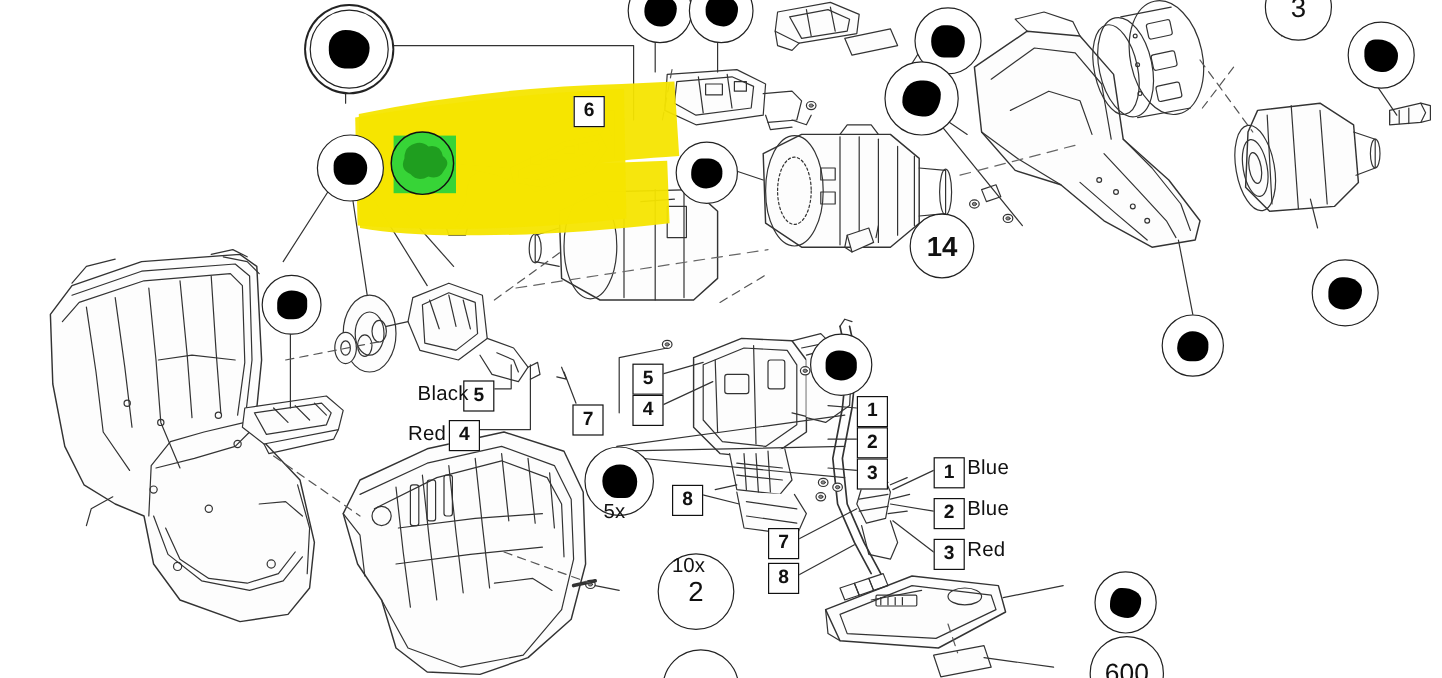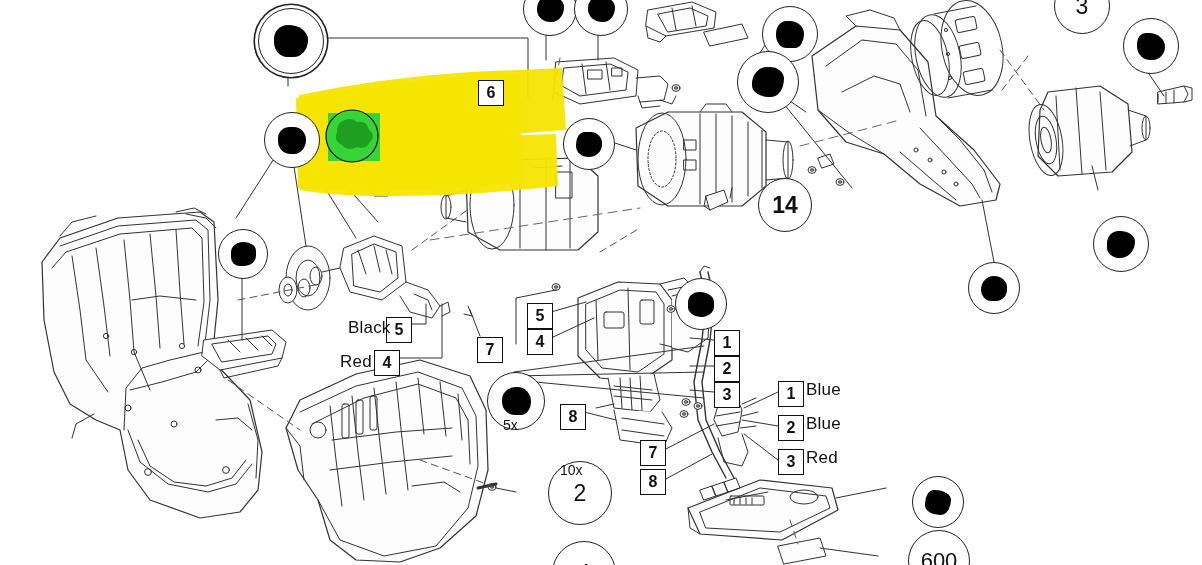--- a/index.html
+++ b/index.html
@@ -6,21 +6,21 @@
   body{font-family:"Liberation Sans",sans-serif;}
   #stage{position:relative;width:1202px;height:565px;background:#ffffff;overflow:hidden;}
   #art{position:absolute;left:0;top:0;width:1202px;height:565px;}
   .boxnum{position:absolute;border:1.6px solid #111;background:#fff;
           display:flex;align-items:center;justify-content:center;
           font-size:16px;font-weight:700;color:#111;width:24px;height:24px;}
   .wordlbl{position:absolute;font-size:17px;color:#111;letter-spacing:.2px;}
   .circnum{position:absolute;border-radius:50%;border:1.6px solid #222;background:#fff;
            display:flex;align-items:center;justify-content:center;
            font-size:23px;color:#111;}
-  .qty{position:absolute;font-size:14px;color:#111;}
+  .qty{position:absolute;font-size:17px;color:#111;}
 </style>
 </head>
 <body>
 
 <div id="stage">
 
   <svg id="art" viewBox="0 0 1202 565">
     <defs>
       <g id="screwSm">
         <ellipse cx="0" cy="0" rx="4" ry="3.4" fill="#fff" stroke="#333" stroke-width="1"></ellipse>

